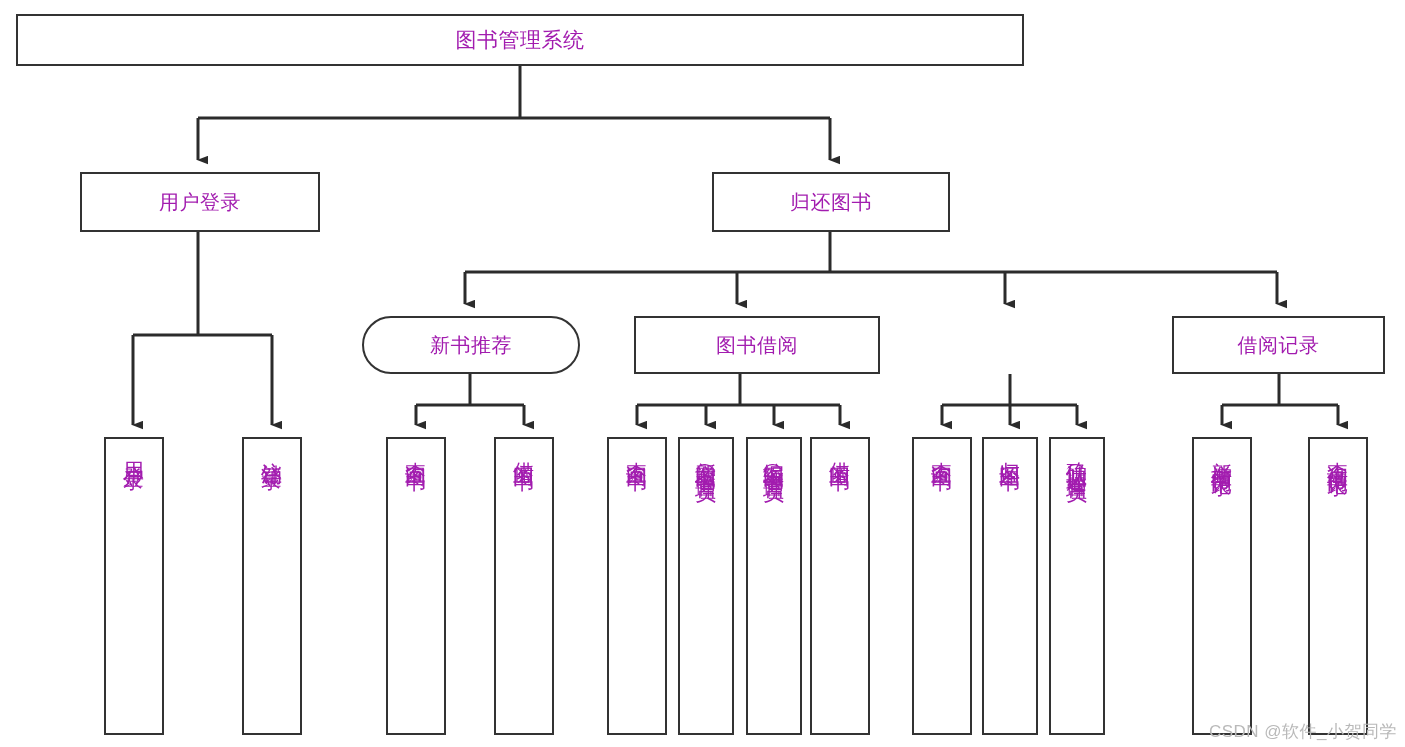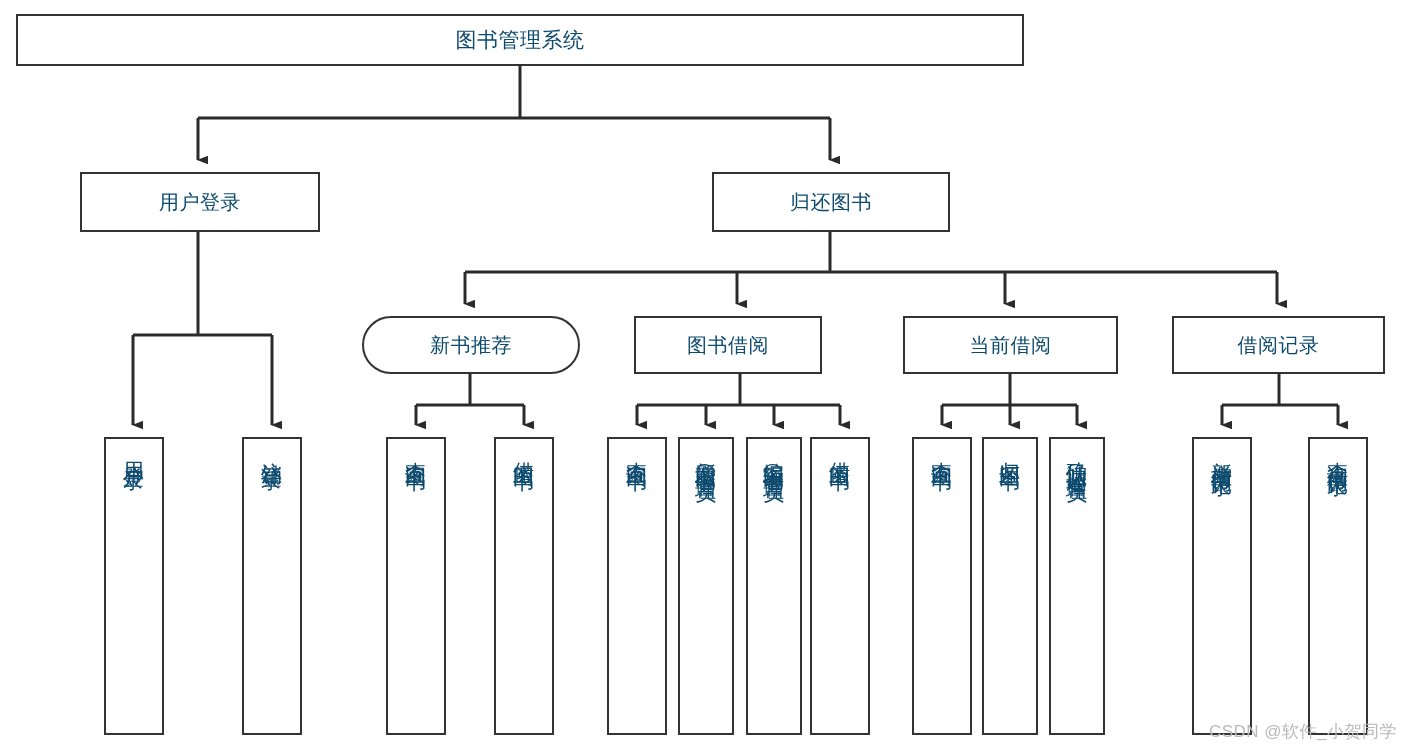--- a/index.html
+++ b/index.html
@@ -12,21 +12,21 @@
   svg#wires{position:absolute;left:0;top:0;width:1405px;height:747px;}
 
   .node{
     position:absolute;box-sizing:border-box;
     background:#ffffff;
     border:2px solid #333333;
     display:flex;align-items:center;justify-content:center;
     text-align:center;
   }
   .node .lbl{
-    color:#0c4a6e;
+    color:#a21caf;
     line-height:1.12;
     letter-spacing:0.5px;
   }
   .node.root .lbl{font-size:21px;}
   .node.level1 .lbl{font-size:20px;}
   .node.level2 .lbl{font-size:20px;}
   .node.leaf{align-items:flex-start;padding-top:6px;}
   .node.leaf .lbl{
     writing-mode:vertical-rl;
     text-orientation:upright;
@@ -110,25 +110,22 @@
   <div class="node level1" style="left:80px;top:172px;width:240px;height:60px;">
     <span class="lbl">用户登录</span>
   </div>
   <div class="node level1" style="left:712px;top:172px;width:238px;height:60px;">
     <span class="lbl">归还图书</span>
   </div>
 
   <div class="node level2" style="left:362px;top:316px;width:218px;height:58px;border-radius:29px;">
     <span class="lbl">新书推荐</span>
   </div>
-  <div class="node level2" style="left:634px;top:316px;width:188px;height:58px;">
+  <div class="node level2" style="left:634px;top:316px;width:246px;height:58px;">
     <span class="lbl">图书借阅</span>
-  </div>
-  <div class="node level2" style="left:903px;top:316px;width:215px;height:58px;">
-    <span class="lbl">当前借阅</span>
   </div>
   <div class="node level2" style="left:1172px;top:316px;width:213px;height:58px;align-items:center;">
     <span class="lbl">借阅记录</span>
   </div>
 
   <div class="node leaf" style="left:104px;top:437px;width:60px;height:298px;">
     <span class="lbl">用户登录</span>
   </div>
   <div class="node leaf" style="left:242px;top:437px;width:60px;height:298px;">
     <span class="lbl">注销登录</span>

